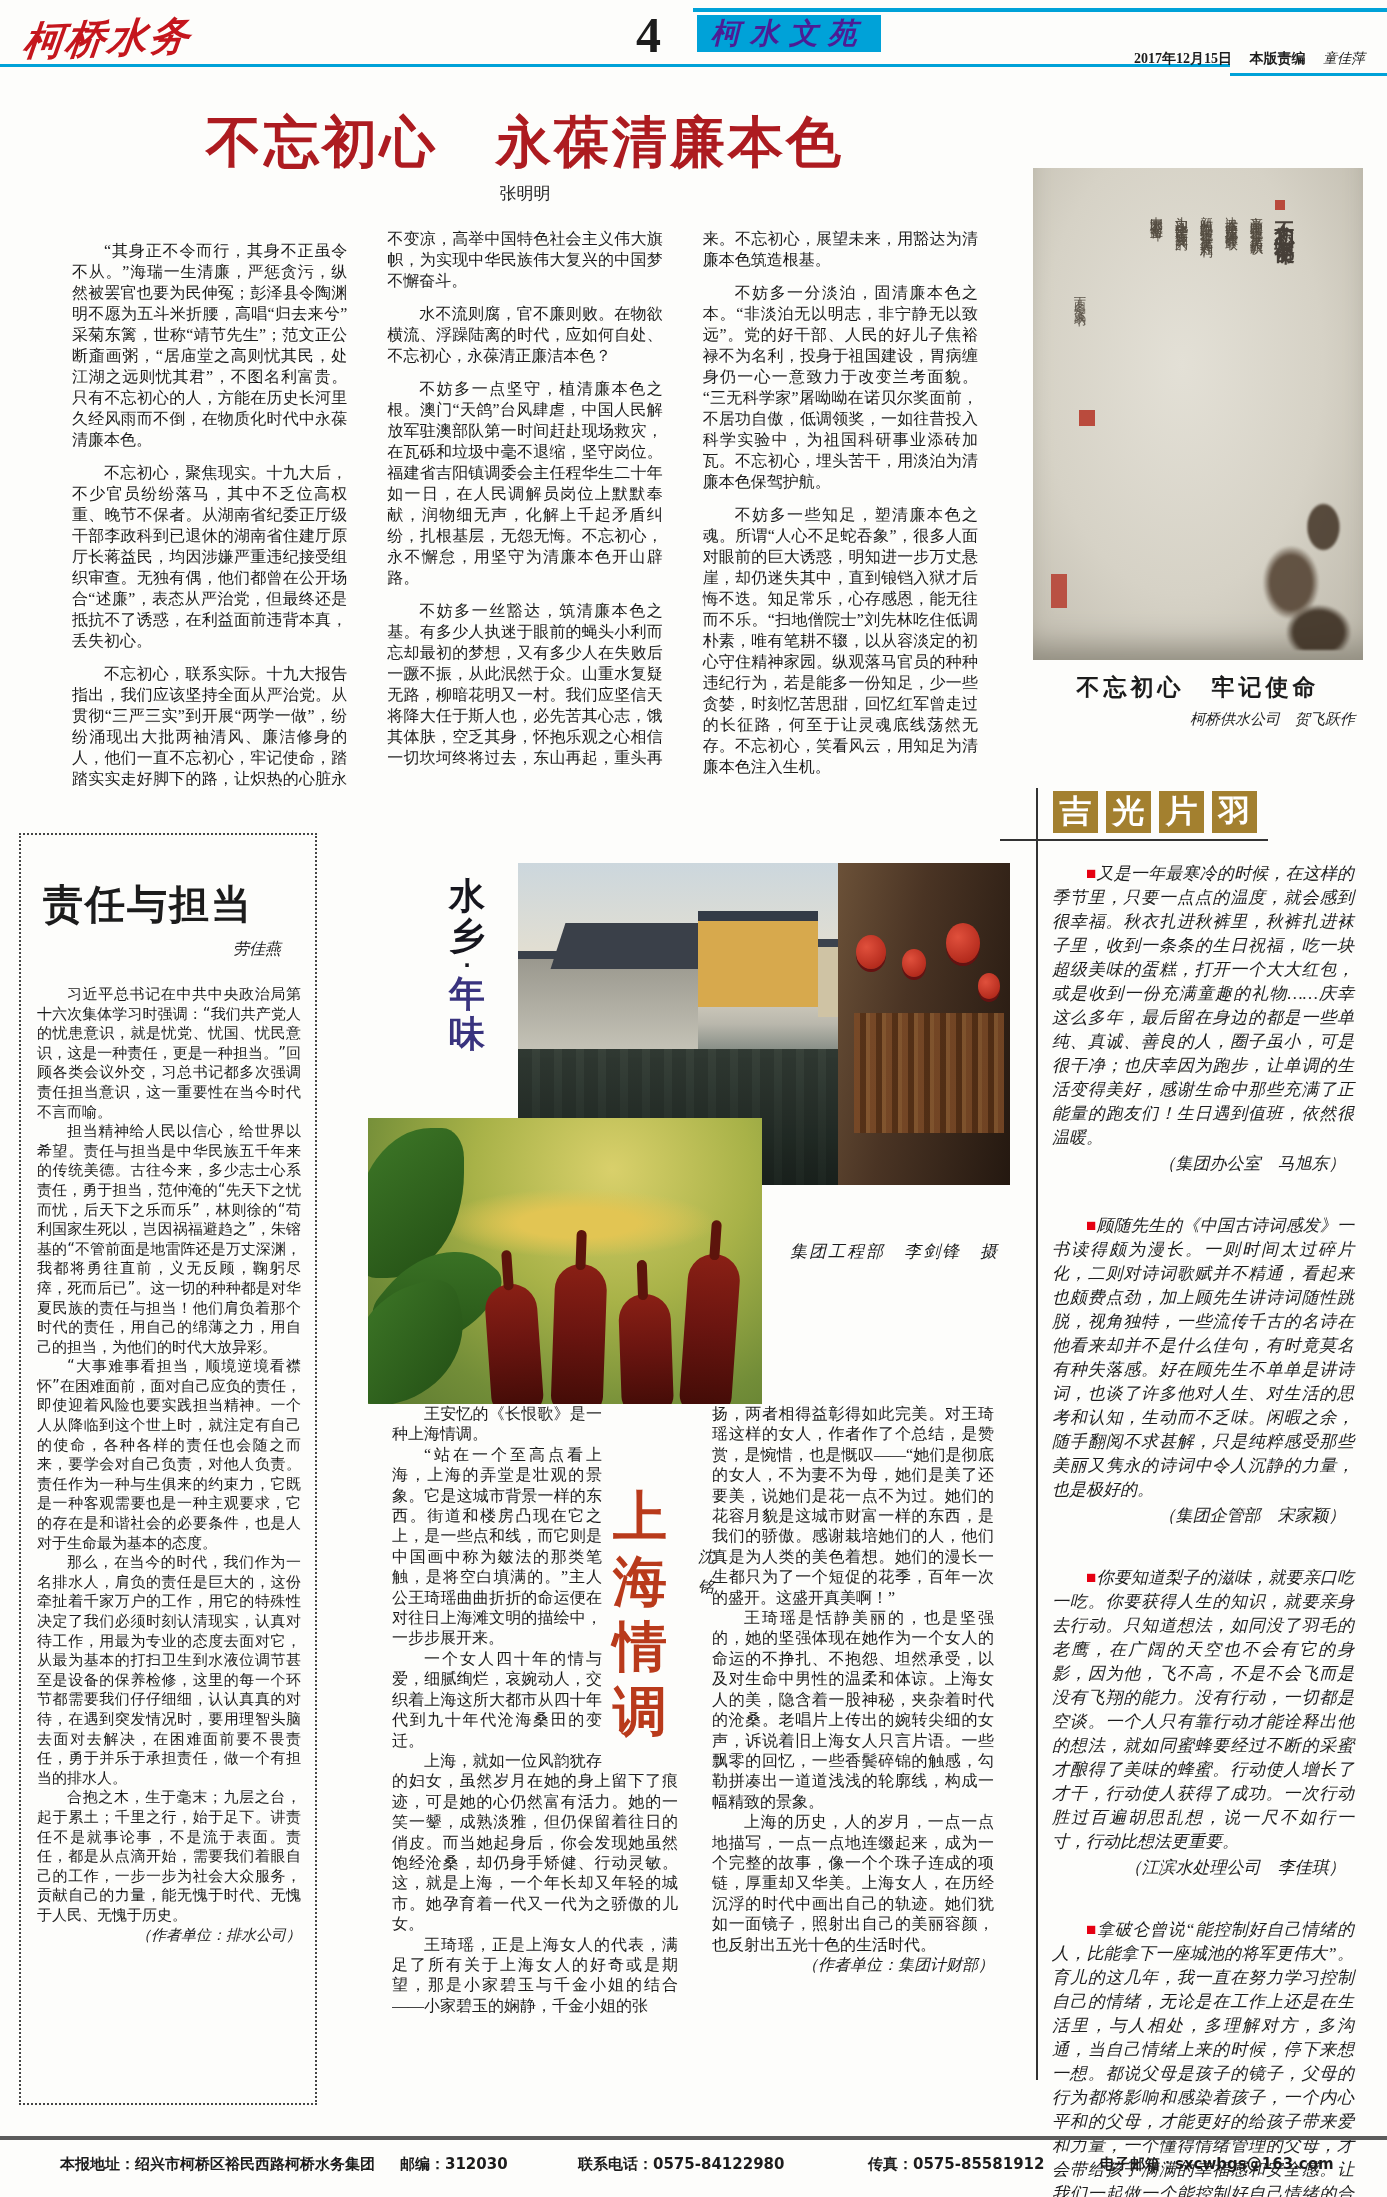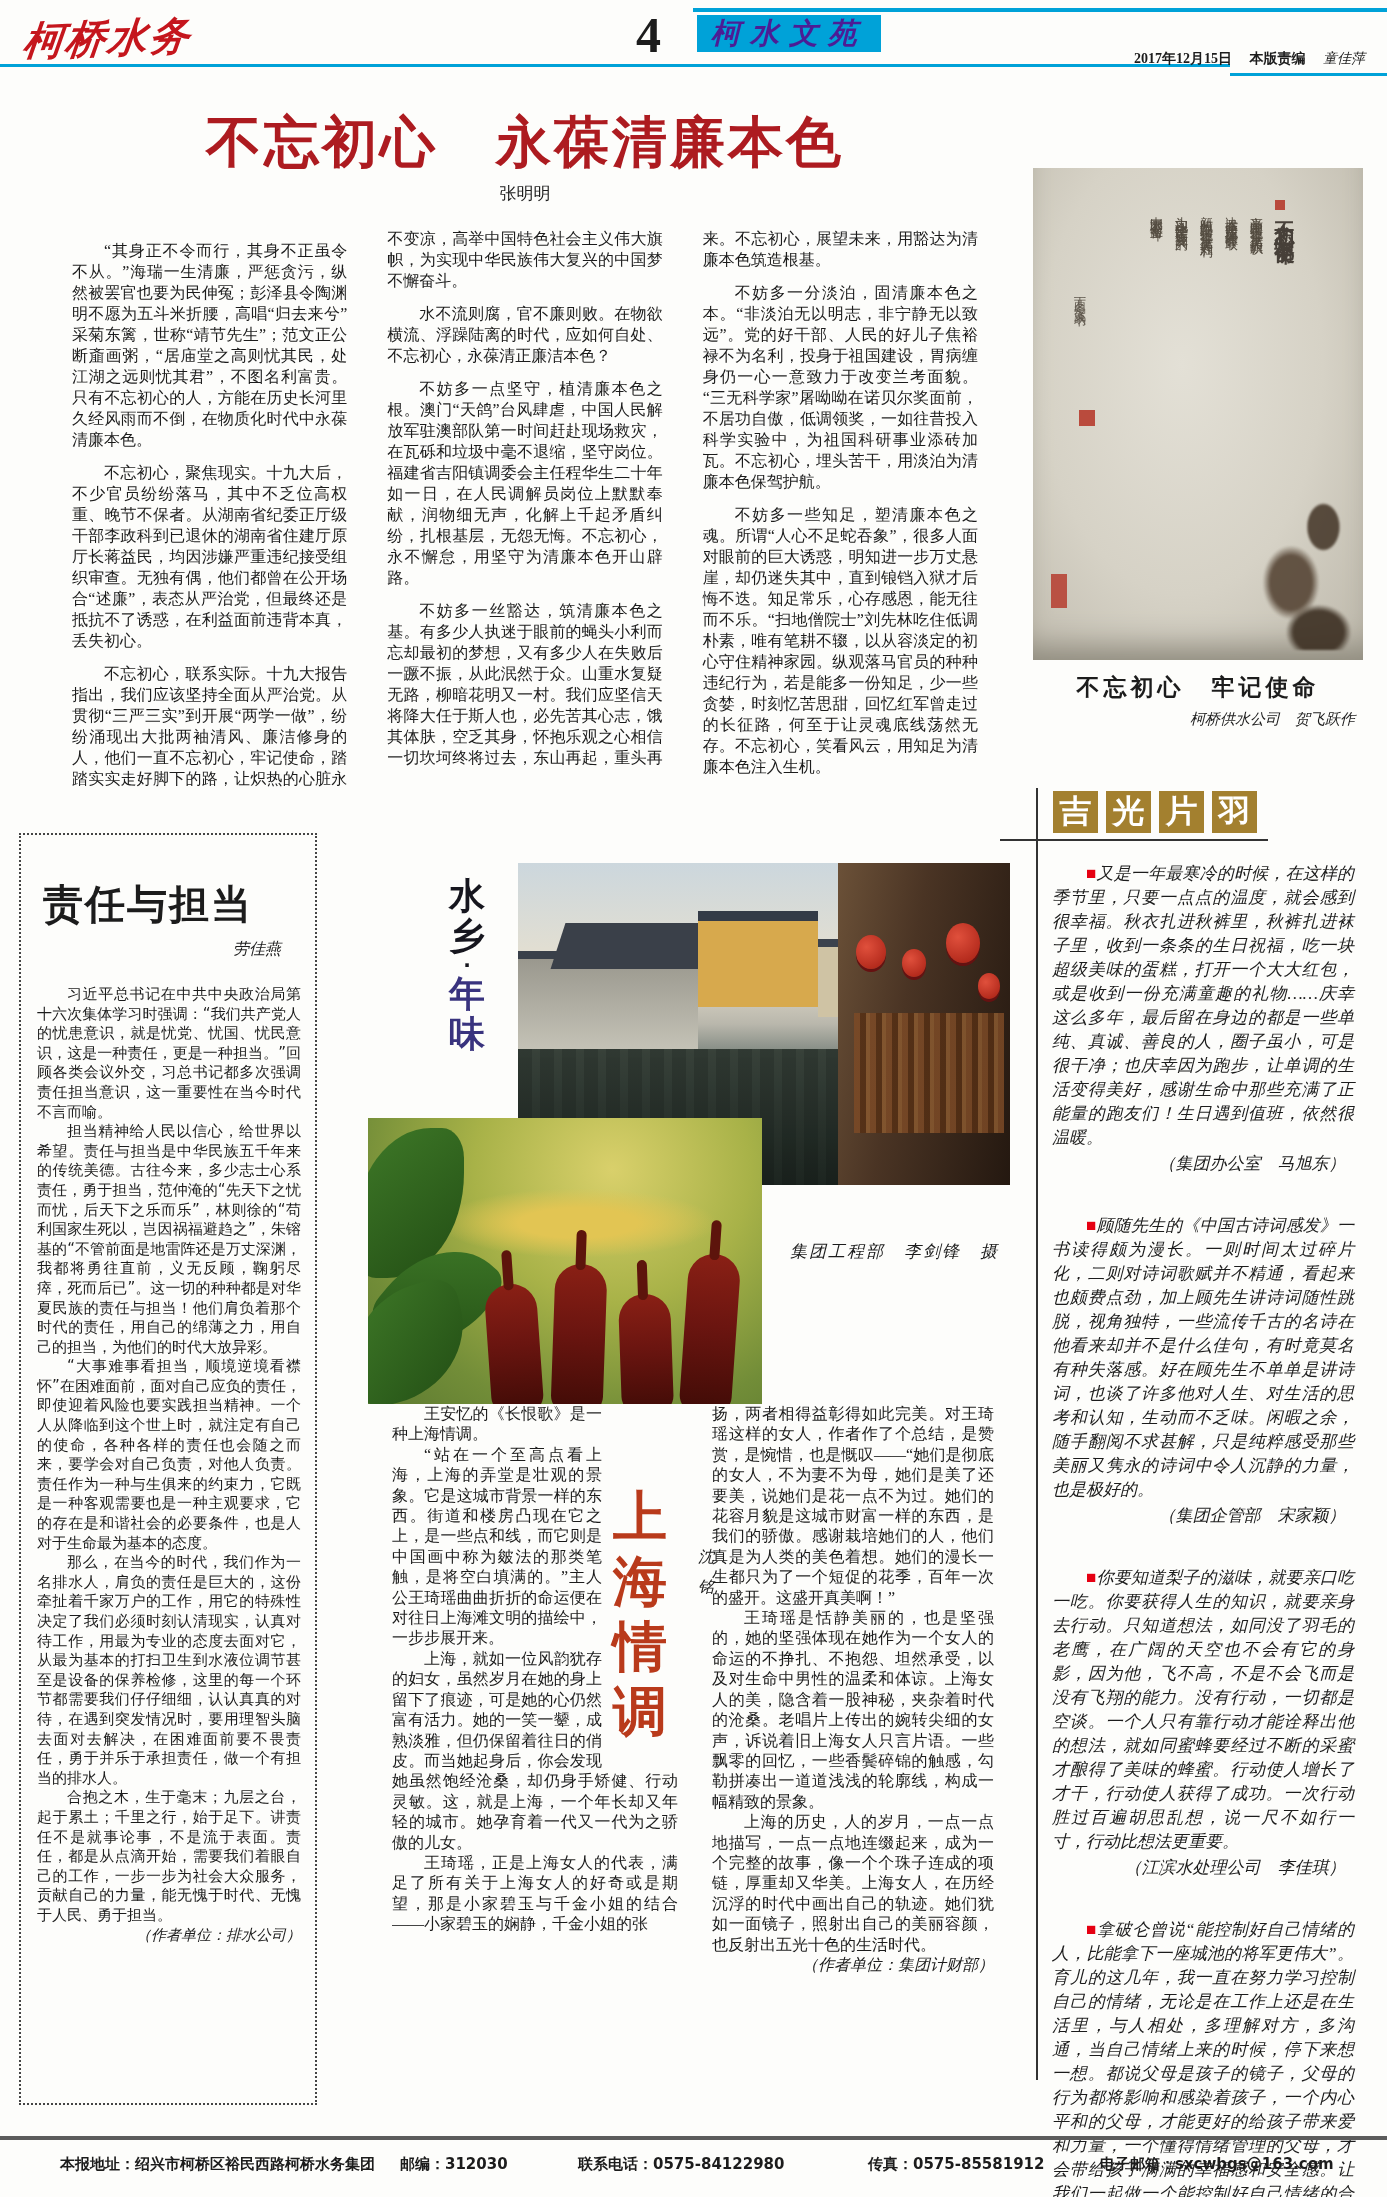--- a/index.html
+++ b/index.html
@@ -218,21 +218,21 @@
 </div>
 
 <div class="abs duty-box">
   <div class="duty-title">责任与担当</div>
   <div class="duty-author">劳佳燕</div>
   <div class="duty-body">
       <p>习近平总书记在中共中央政治局第十六次集体学习时强调：“我们共产党人的忧患意识，就是忧党、忧国、忧民意识，这是一种责任，更是一种担当。”回顾各类会议外交，习总书记都多次强调责任担当意识，这一重要性在当今时代不言而喻。</p>
       <p>担当精神给人民以信心，给世界以希望。责任与担当是中华民族五千年来的传统美德。古往今来，多少志士心系责任，勇于担当，范仲淹的“先天下之忧而忧，后天下之乐而乐”，林则徐的“苟利国家生死以，岂因祸福避趋之”，朱镕基的“不管前面是地雷阵还是万丈深渊，我都将勇往直前，义无反顾，鞠躬尽瘁，死而后已”。这一切的种种都是对华夏民族的责任与担当！他们肩负着那个时代的责任，用自己的绵薄之力，用自己的担当，为他们的时代大放异彩。</p>
       <p>“大事难事看担当，顺境逆境看襟怀”在困难面前，面对自己应负的责任，即使迎着风险也要实践担当精神。一个人从降临到这个世上时，就注定有自己的使命，各种各样的责任也会随之而来，要学会对自己负责，对他人负责。责任作为一种与生俱来的约束力，它既是一种客观需要也是一种主观要求，它的存在是和谐社会的必要条件，也是人对于生命最为基本的态度。</p>
       <p>那么，在当今的时代，我们作为一名排水人，肩负的责任是巨大的，这份牵扯着千家万户的工作，用它的特殊性决定了我们必须时刻认清现实，认真对待工作，用最为专业的态度去面对它，从最为基本的打扫卫生到水液位调节甚至是设备的保养检修，这里的每一个环节都需要我们仔仔细细，认认真真的对待，在遇到突发情况时，要用理智头脑去面对去解决，在困难面前要不畏责任，勇于并乐于承担责任，做一个有担当的排水人。</p>
-      <p>合抱之木，生于毫末；九层之台，起于累土；千里之行，始于足下。讲责任不是就事论事，不是流于表面。责任，都是从点滴开始，需要我们着眼自己的工作，一步一步为社会大众服务，贡献自己的力量，能无愧于时代、无愧于人民、勇于担当。</p>
+      <p>合抱之木，生于毫末；九层之台，起于累土；千里之行，始于足下。讲责任不是就事论事，不是流于表面。责任，都是从点滴开始，需要我们着眼自己的工作，一步一步为社会大众服务，贡献自己的力量，能无愧于时代、无愧于人民、无愧于历史。</p>
       <p class="unit">（作者单位：排水公司）</p>
     </div>
 </div>
 
 <div class="abs label-shuixiang">
     <div>水</div>
     <div>乡</div>
     <div class="dot">·</div>
     <div class="alt">年</div>
     <div class="alt">味</div>
@@ -265,20 +265,21 @@
 
 <div class="abs sh-col sh-col1">
   <div class="sh-title-float">
       <div>上</div>
       <div>海</div>
       <div>情</div>
       <div>调</div>
     </div>
 <p>王安忆的《长恨歌》是一种上海情调。</p>
     <p>“站在一个至高点看上海，上海的弄堂是壮观的景象。它是这城市背景一样的东西。街道和楼房凸现在它之上，是一些点和线，而它则是中国画中称为皴法的那类笔触，是将空白填满的。”主人公王琦瑶曲曲折折的命运便在对往日上海滩文明的描绘中，一步步展开来。</p>
+    <p>一个女人四十年的情与爱，细腻绚烂，哀婉动人，交织着上海这所大都市从四十年代到九十年代沧海桑田的变迁。</p>
     <p>上海，就如一位风韵犹存的妇女，虽然岁月在她的身上留下了痕迹，可是她的心仍然富有活力。她的一笑一颦，成熟淡雅，但仍保留着往日的俏皮。而当她起身后，你会发现她虽然饱经沧桑，却仍身手矫健、行动灵敏。这，就是上海，一个年长却又年轻的城市。她孕育着一代又一代为之骄傲的儿女。</p>
     <p>王琦瑶，正是上海女人的代表，满足了所有关于上海女人的好奇或是期望，那是小家碧玉与千金小姐的结合——小家碧玉的娴静，千金小姐的张</p>
   </div>
 <div class="abs sh-author">
     <div>沈</div>
     <div>铭</div>
   </div>
 <div class="abs sh-col sh-col2">
     <p class="cont">扬，两者相得益彰得如此完美。对王琦瑶这样的女人，作者作了个总结，是赞赏，是惋惜，也是慨叹——“她们是彻底的女人，不为妻不为母，她们是美了还要美，说她们是花一点不为过。她们的花容月貌是这城市财富一样的东西，是我们的骄傲。感谢栽培她们的人，他们真是为人类的美色着想。她们的漫长一生都只为了一个短促的花季，百年一次的盛开。这盛开真美啊！”</p>
     <p>王琦瑶是恬静美丽的，也是坚强的，她的坚强体现在她作为一个女人的命运的不挣扎、不抱怨、坦然承受，以及对生命中男性的温柔和体谅。上海女人的美，隐含着一股神秘，夹杂着时代的沧桑。老唱片上传出的婉转尖细的女声，诉说着旧上海女人只言片语。一些飘零的回忆，一些香鬓碎锦的触感，勾勒拼凑出一道道浅浅的轮廓线，构成一幅精致的景象。</p>

